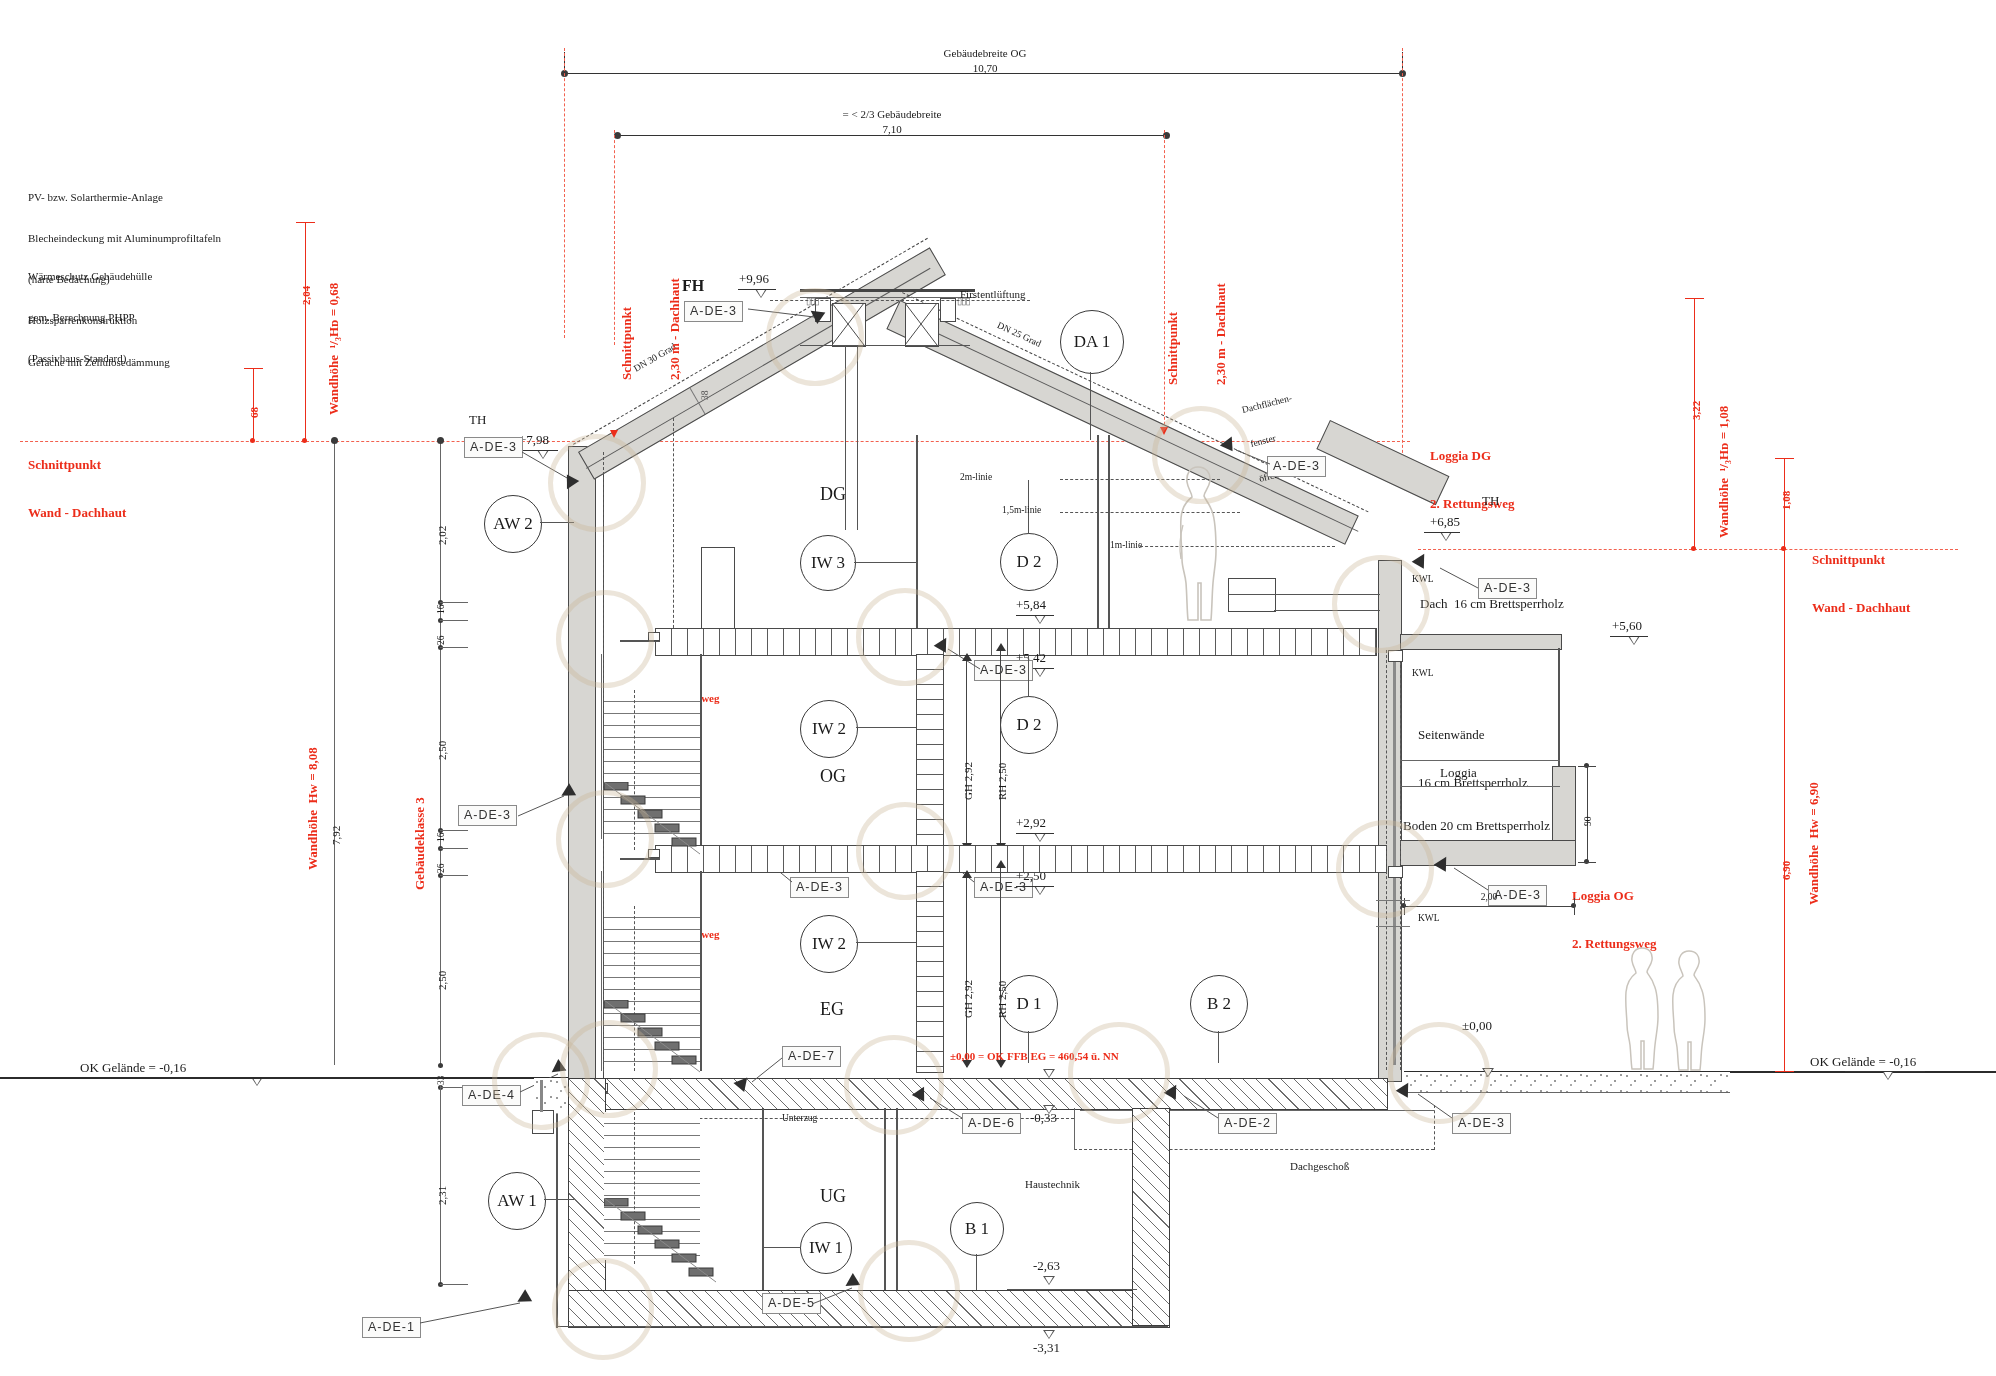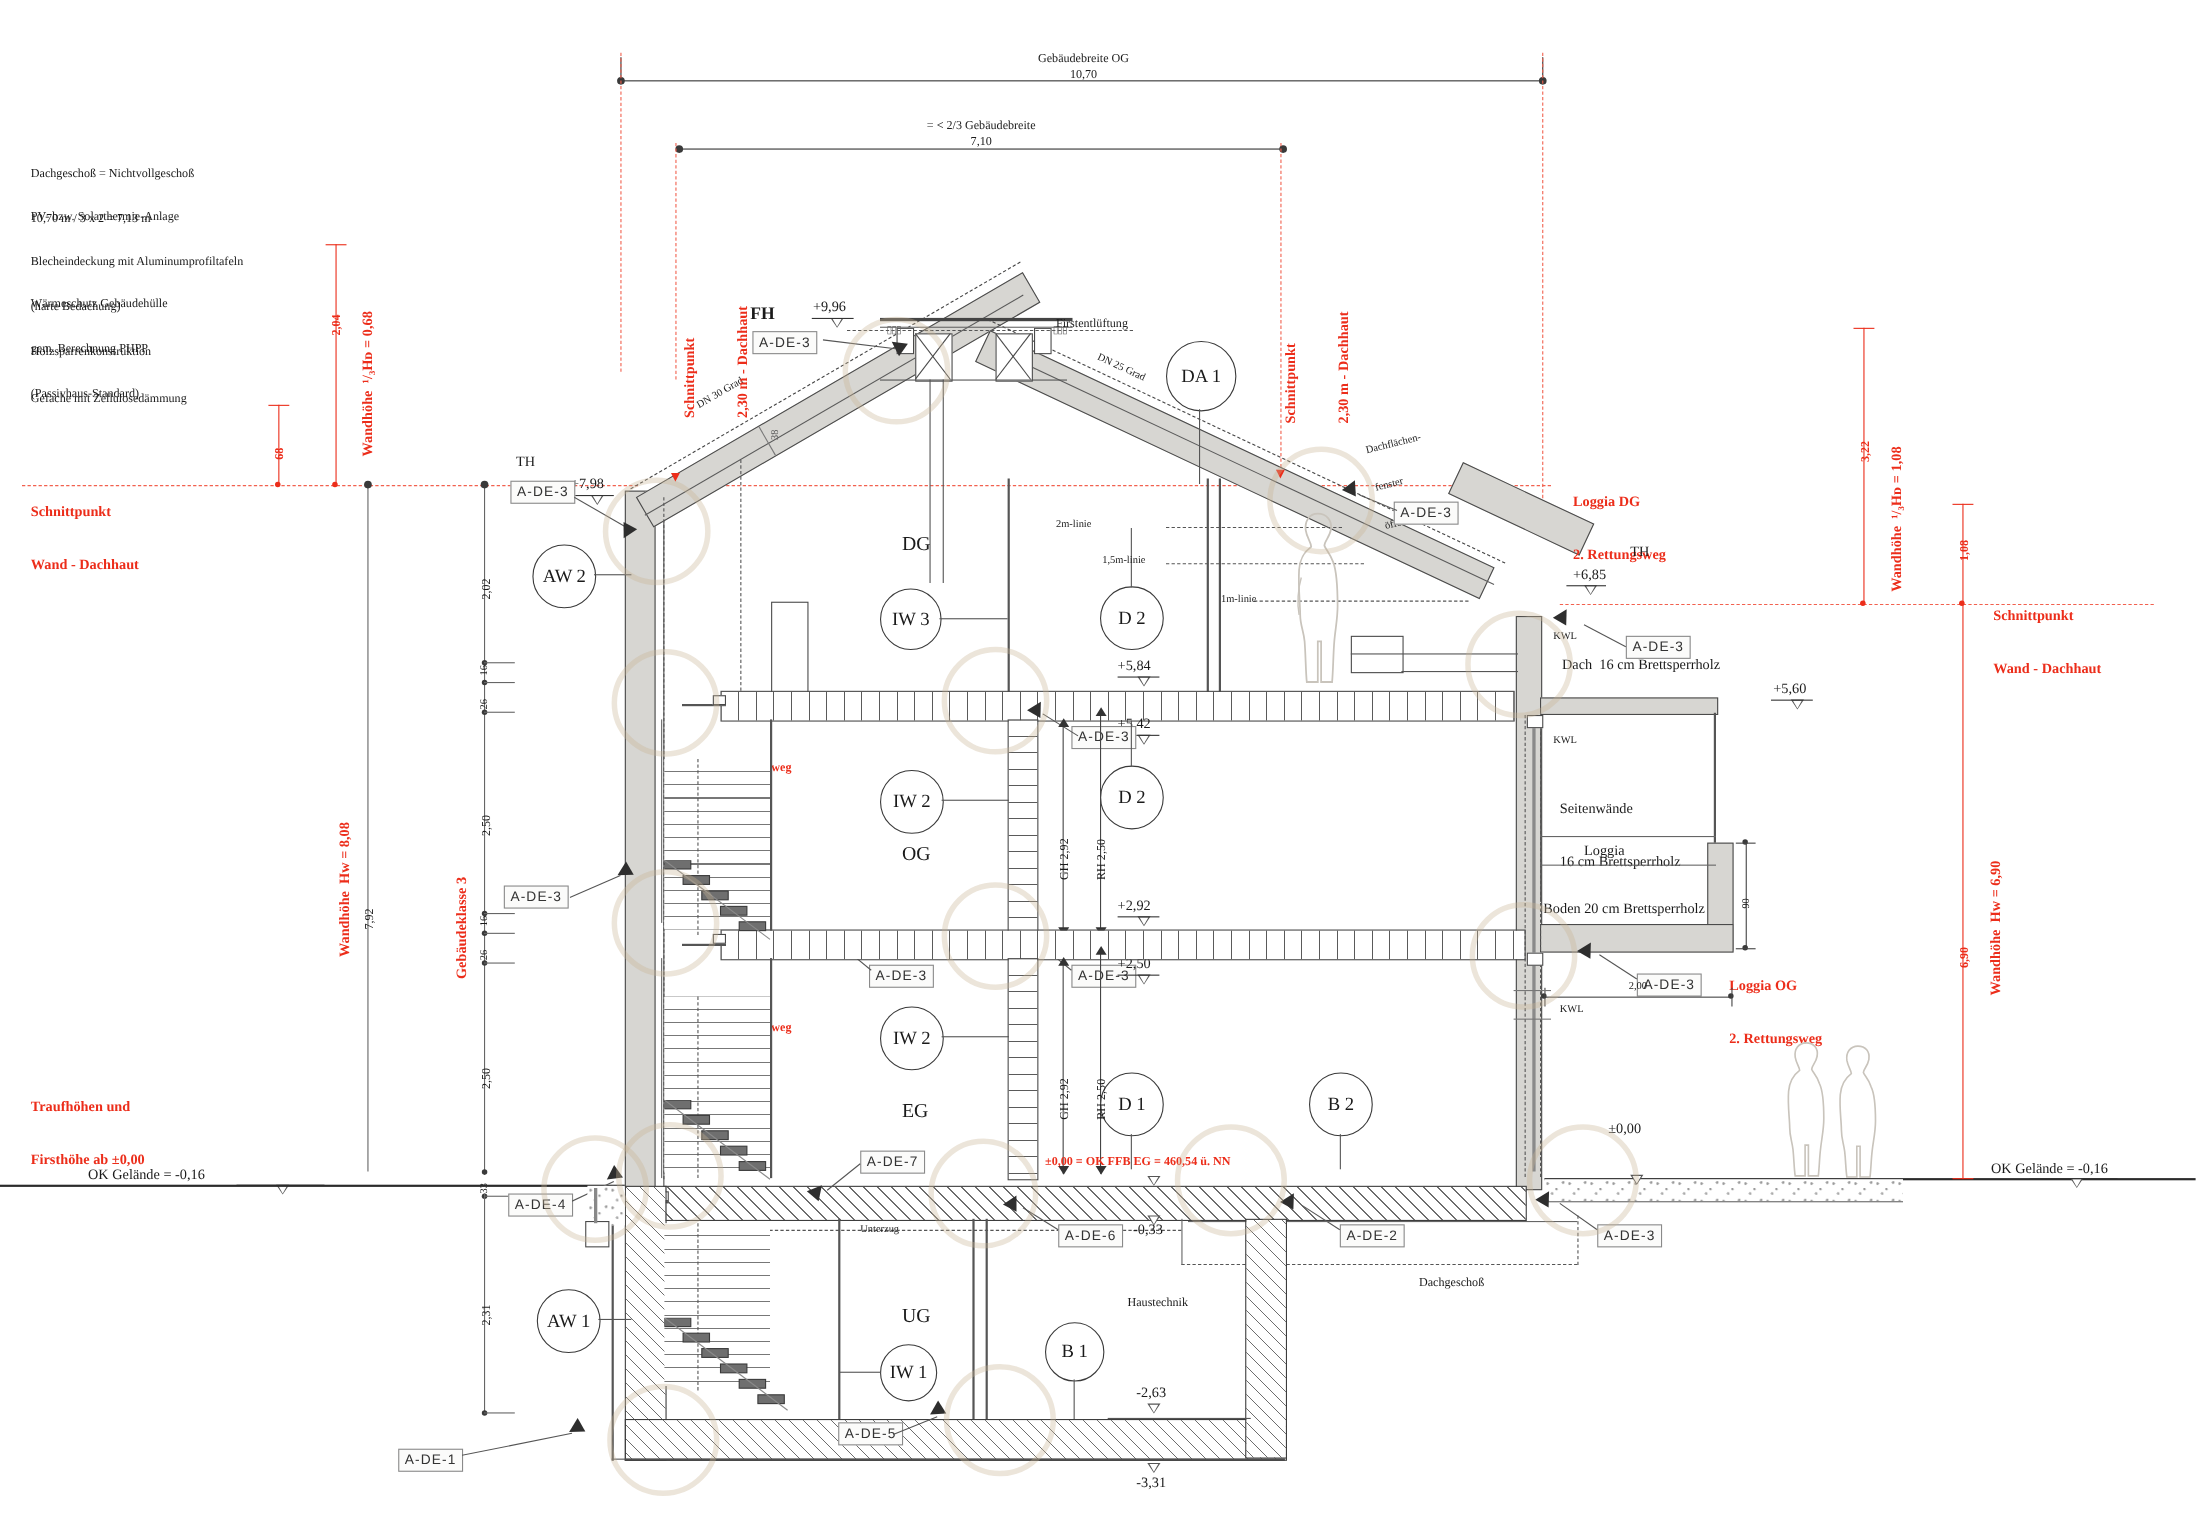--- a/index.html
+++ b/index.html
@@ -69,39 +69,31 @@
      background-size:20px 16px;border:0;}
   .person{position:absolute;}
   .person svg{display:block;}
   .rot-slope30{transform-origin:0 0;}
 </style>
 </head>
 <body>
 
 <div class="stage">
 
-  <div class="t tx-sm" style="left:28px;top:124px;">
-    <div>Dachgeschoß = Nichtvollgeschoß</div>
-    <div>10,70 m / 3 x 2 = 7,13 m</div>
-  </div>
   <div class="t tx-sm" style="left:28px;top:242px;">
     <div>Wärmeschutz Gebäudehülle</div>
     <div>gem. Berechnung PHPP</div>
     <div>(Passivhaus-Standard)</div>
   </div>
   <div class="t tx-sm" style="left:28px;top:163px;">
     <div>PV- bzw. Solarthermie-Anlage</div>
     <div>Blecheindeckung mit Aluminumprofiltafeln</div>
     <div>(harte Bedachung)</div>
     <div>Holzsparrenkonstruktion</div>
     <div>Gefache mit Zellulosedämmung</div>
-  </div>
-  <div class="t tx-md bold red" style="left:28px;top:965px;">
-    <div>Traufhöhen und</div>
-    <div>Firsthöhe ab ±0,00</div>
   </div>
 
   <div class="ln lnh ln-dk" style="left:565px;top:73px;width:838px;height:1.4px;"></div>
   <div class="dimtick" style="left:561px;top:70px;"></div>
   <div class="dimtick" style="left:1399px;top:70px;"></div>
   <div class="ln lnv ln-dk" style="left:564px;top:52px;height:22px;"></div>
   <div class="ln lnv ln-dk" style="left:1402px;top:52px;height:22px;"></div>
   <div class="t tx-sm ctr" style="left:885px;top:47px;width:200px;">Gebäudebreite OG</div>
   <div class="t tx-sm ctr" style="left:935px;top:62px;width:100px;">10,70</div>
 

